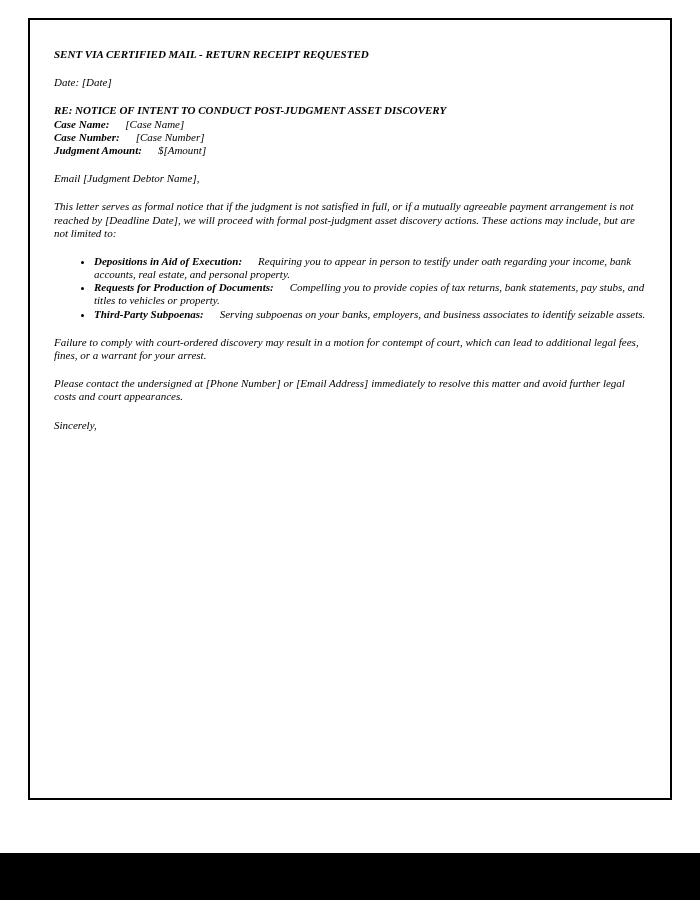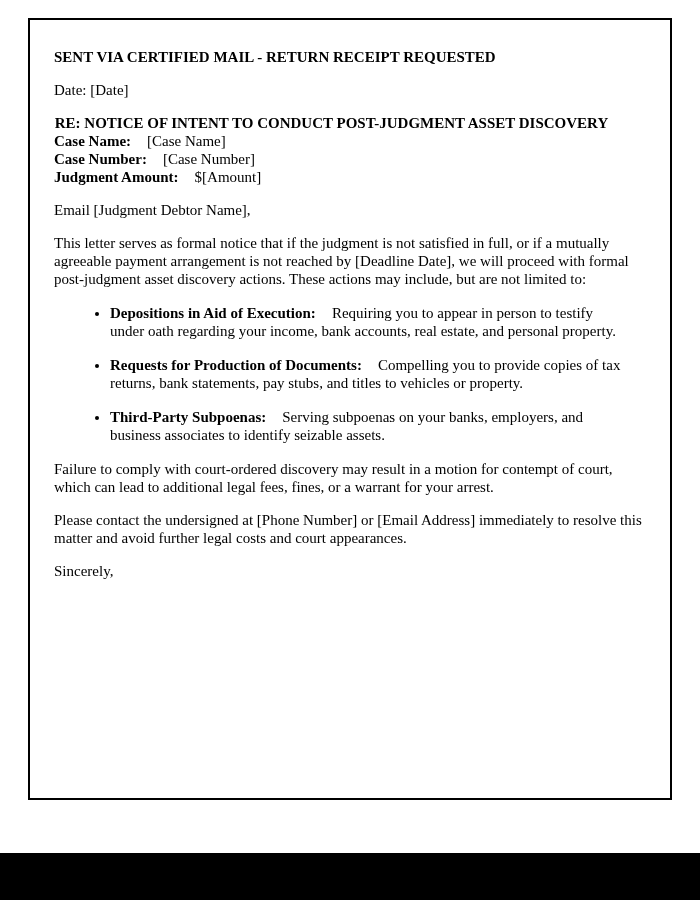--- a/index.html
+++ b/index.html
@@ -21,43 +21,43 @@
     top: 18px;
     width: 644px;
     height: 782px;
     border: 2px solid #000000;
     box-sizing: border-box;
     background: #ffffff;
     overflow: hidden;
   }
   .letter-content {
     padding: 28px 24px 10px 24px;
-    font-size: 15px;
+    font-size: 11px;
     line-height: 1.2;
+    font-style: italic;
   }
   .block {
     margin: 0 0 15px 0;
   }
   .bold {
     font-weight: bold;
   }
   .subject {
     max-width: 555px;
-    text-align: center;
   }
   .lbl {
     font-weight: bold;
     padding-right: 16px;
   }
   ul.bullet-list {
     margin: 0 0 15px 0;
     padding-left: 40px;
   }
   ul.bullet-list li {
-    margin: 16px;
+    margin: 0;
   }
   .line {
     margin: 0;
   }
   .bottom-bar {
     position: absolute;
     left: 0;
     top: 853px;
     width: 700px;
     height: 47px;

